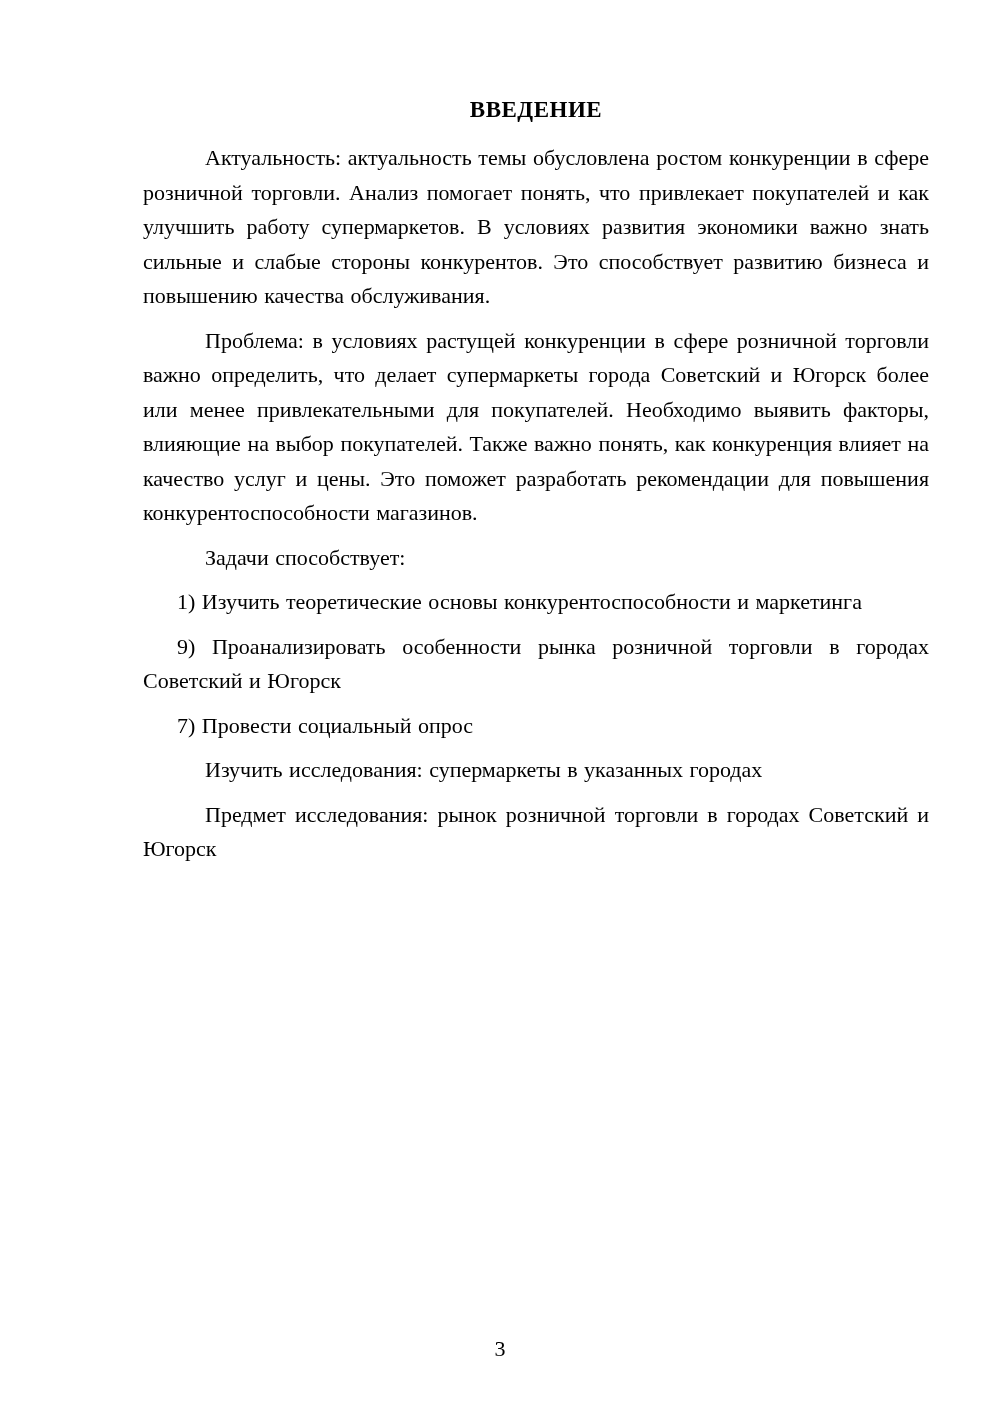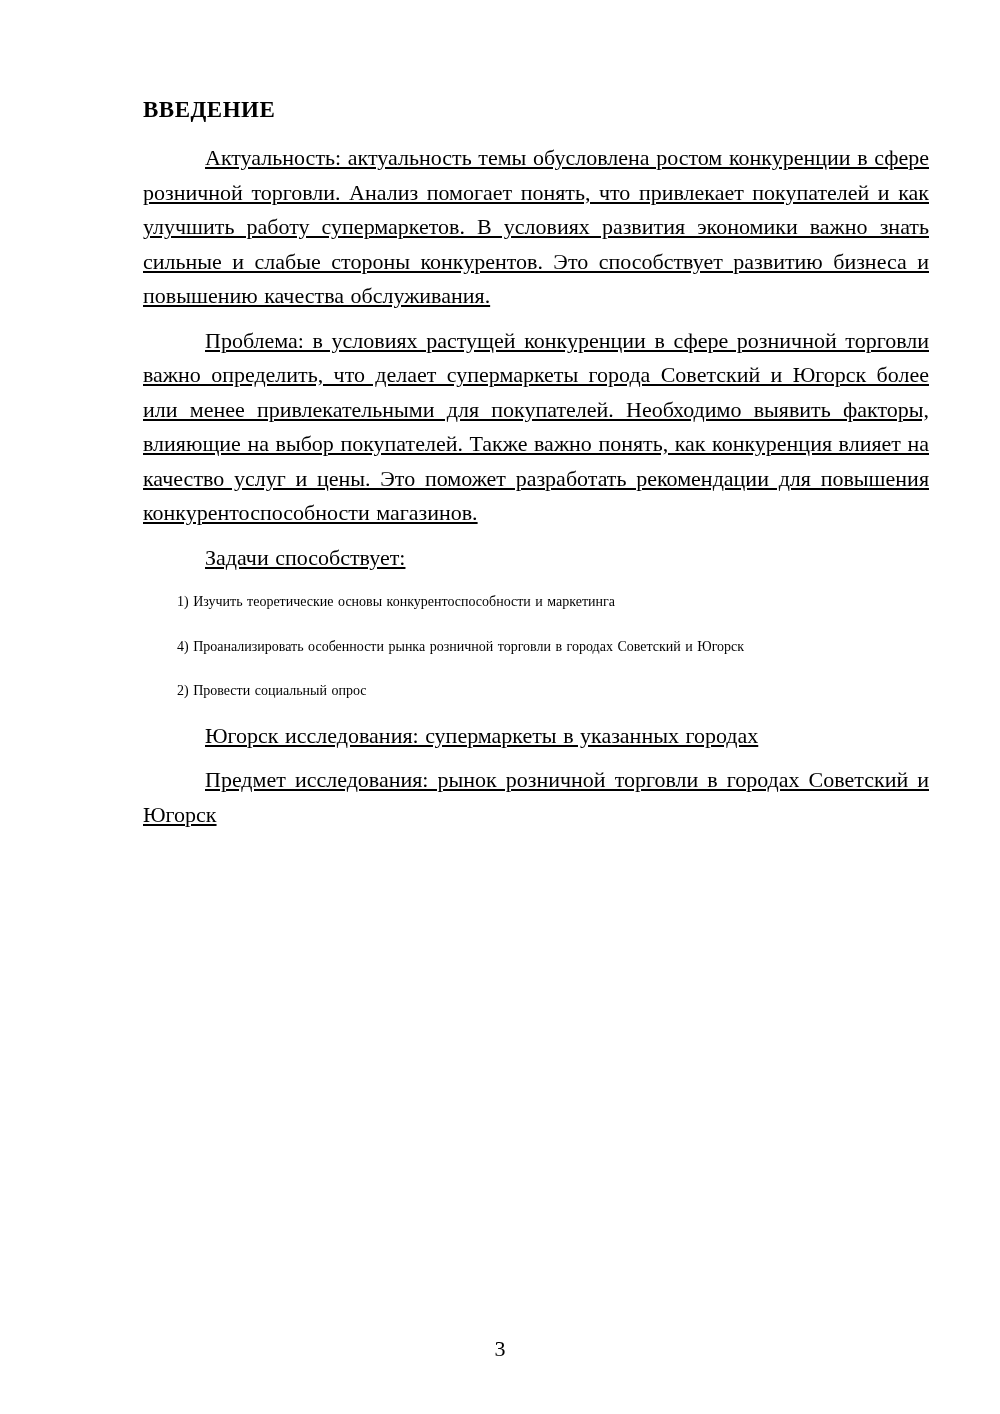--- a/index.html
+++ b/index.html
@@ -12,36 +12,35 @@
       width: 1000px;
       height: 1414px;
       background: #ffffff;
       color: #000000;
       padding: 92px 71px 60px 143px;
       overflow: hidden;
     }
     .doc-title {
       font-size: 23px;
       font-weight: bold;
-      text-align: left;
+      text-align: center;
       line-height: 35px;
       margin-bottom: 14px;
       letter-spacing: 0.5px;
     }
     p.para {
       font-size: 22px;
       line-height: 34.5px;
       text-align: justify;
       text-indent: 62px;
       margin-bottom: 10px;
       word-spacing: 1px;
-      text-decoration: underline;
     }
     p.task {
-      font-size: 14px;
+      font-size: 22px;
       line-height: 34.5px;
       text-align: justify;
       text-indent: 34px;
       margin-bottom: 10px;
       word-spacing: 1px;
     }
     .page-number {
       position: absolute;
       bottom: 52px;
       left: 0;
@@ -60,25 +59,25 @@
 
   <p class="para">Актуальность: актуальность темы обусловлена ростом конкуренции в сфере розничной торговли. Анализ помогает понять, что привлекает покупателей и как улучшить работу супермаркетов. В условиях развития экономики важно знать сильные и слабые стороны конкурентов. Это способствует развитию бизнеса и повышению качества обслуживания.</p>
 
   <p class="para">Проблема: в условиях растущей конкуренции в сфере розничной торговли важно определить, что делает супермаркеты города Советский и Югорск более или менее привлекательными для покупателей. Необходимо выявить факторы, влияющие на выбор покупателей. Также важно понять, как конкуренция влияет на качество услуг и цены. Это поможет разработать рекомендации для повышения конкурентоспособности магазинов.</p>
 
 
   <p class="para">Задачи способствует:</p>
 
   <p class="task">1) Изучить теоретические основы конкурентоспособности и маркетинга</p>
 
-  <p class="task">4) Проанализировать особенности рынка розничной торговли в городах Советский и Югорск</p>
+  <p class="task">9) Проанализировать особенности рынка розничной торговли в городах Советский и Югорск</p>
 
 
-  <p class="task">2) Провести социальный опрос</p>
+  <p class="task">7) Провести социальный опрос</p>
 
 
-  <p class="para">Югорск исследования: супермаркеты в указанных городах</p>
+  <p class="para">Изучить исследования: супермаркеты в указанных городах</p>
 
   <p class="para">Предмет исследования: рынок розничной торговли в городах Советский и Югорск</p>
 
   <div class="page-number">3</div>
 
 </div>
 
 </body></html>

